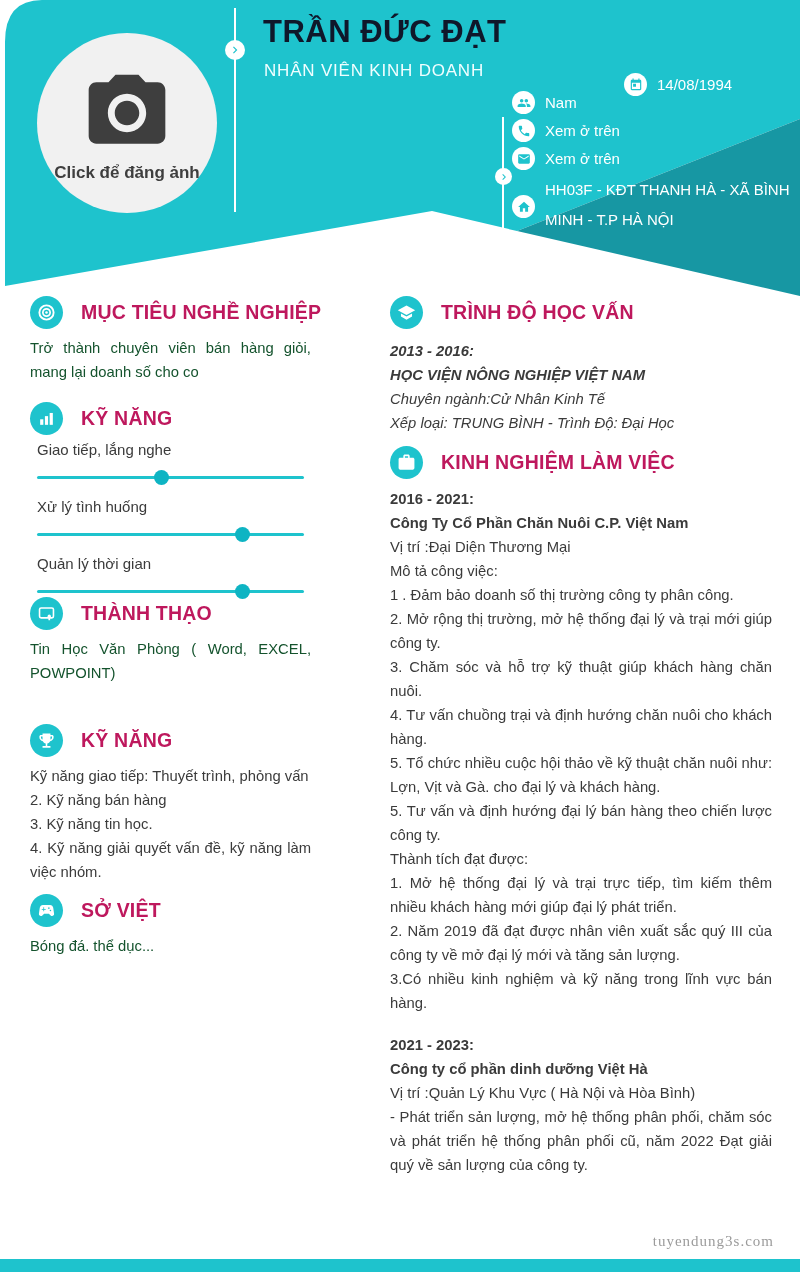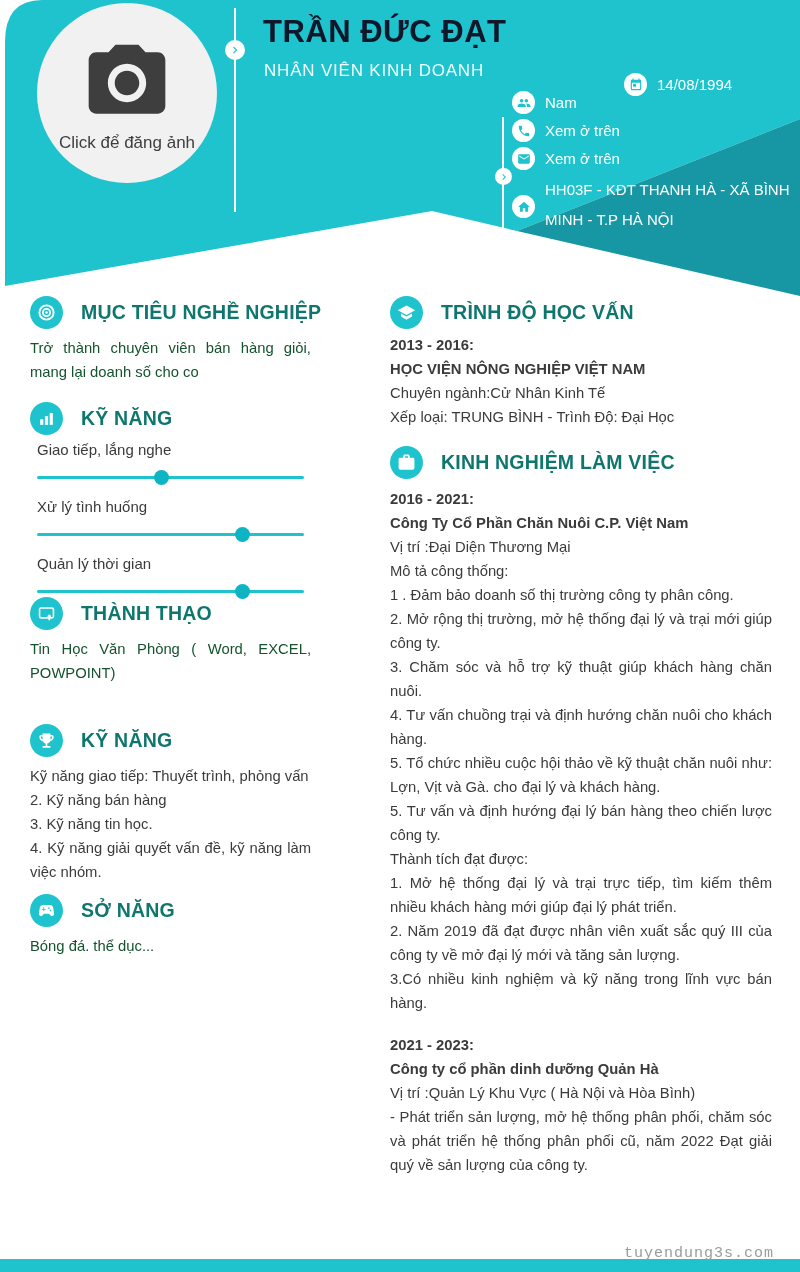--- a/index.html
+++ b/index.html
@@ -8,22 +8,22 @@
     --knob:#0eb4c3;
   }
   html,body{margin:0;padding:0;}
   .page{position:relative;width:800px;height:1272px;background:#fff;overflow:hidden;
         font-family:"Liberation Sans",sans-serif;}
 
   
   .hdr-svg{position:absolute;left:0;top:0;z-index:0;}
 
   
-  .photo{position:absolute;left:37px;top:3px;width:180px;height:180px;border-radius:50%;
-         background:#f1f1f1;z-index:2;cursor:pointer;}
+  .photo{position:absolute;left:37px;top:33px;width:180px;height:180px;border-radius:50%;
+         background:#f1f1f1;z-index:2;cursor:pointer;font-weight:bold;}
   .photo .cam{position:absolute;left:50%;top:34px;transform:translateX(-50%);}
   .photo-label{position:absolute;left:0;right:0;top:130px;text-align:center;
                font-size:17px;color:#3e3e3e;}
 
   
   .name{position:absolute;left:263px;top:14px;z-index:2;font-size:31px;font-weight:bold;
         color:#0f172a;letter-spacing:.5px;white-space:nowrap;}
   .role{position:absolute;left:264px;top:61px;z-index:2;font-size:17px;color:#f0feff;
         letter-spacing:.8px;white-space:nowrap;}
 
@@ -45,50 +45,50 @@
   .info-item .txt.addr{width:250px;line-height:30px;margin-top:-3px;}
 
   
   .sec{position:absolute;z-index:1;}
   .col-l{left:30px;width:281px;}
   .col-r{left:390px;width:382px;}
   .sec-h{display:flex;align-items:center;gap:18px;}
   .sec-ic{width:33px;height:33px;border-radius:50%;background:var(--teal);flex:none;
           display:flex;align-items:center;justify-content:center;}
   .sec-ic svg{width:19px;height:19px;fill:#fff;}
-  .sec-h h2{margin:0;font-size:19.5px;font-weight:bold;color:#0f766e;letter-spacing:.2px;
+  .sec-h h2{margin:0;font-size:19.5px;font-weight:bold;color:#be185d;letter-spacing:.2px;
             white-space:nowrap;}
 
   .body-txt{margin:8px 0 0 0;font-size:14.8px;color:#14532d;line-height:23.5px;
             text-align:justify;}
 
   
   .skills-list{margin:7px 0 0 7px;width:267px;}
   .skill-row{margin-bottom:14px;}
   .skill-row .lbl{font-size:15px;color:#3b3b3b;line-height:16px;margin-bottom:12px;}
   .slider{position:relative;height:15px;}
   .slider .track{position:absolute;left:0;right:0;top:6px;height:3px;background:var(--teal);
                  border-radius:2px;}
   .slider .knob{position:absolute;top:0;width:15px;height:15px;border-radius:50%;
                 background:var(--knob);}
 
   .plain-list p{margin:0;font-size:14.8px;color:#3b3b3b;line-height:24px;text-align:justify;}
 
   
   .edu-lines p, .xp-lines p{margin:0;font-size:14.8px;color:#3b3b3b;line-height:24px;
                             text-align:justify;}
-  .edu-lines{margin-top:4px;}
+  .edu-lines{margin-top:10px;font-style:italic;}
   .xp-lines{margin-top:8px;}
   .b{font-weight:bold;color:#232323;}
   .job2{margin-top:18px;}
 
   
   .watermark{position:absolute;right:26px;top:1233px;z-index:2;
-             font-family:Liberation Mono, monospace;font-size:15px;color:#9b9b9b;
-             letter-spacing:1px;margin-top:12px;}
+             font-family:Liberation Serif, serif;font-size:15px;color:#9b9b9b;
+             letter-spacing:1px;}
   .bottom-bar{position:absolute;left:0;bottom:0;width:800px;height:13px;
               background:var(--teal);z-index:1;}
 </style>
 </head>
 <body>
 
 <div class="page">
 
   <svg class="hdr-svg" width="800" height="300" viewBox="0 0 800 300">
     <path d="M42 0 H800 V119 L517 231 L432 211 L5 286 V42 Q5 0 42 0 Z" fill="#1ec3cd"></path>
@@ -244,21 +244,21 @@
     </div>
   </div>
 
   <div class="sec col-l" style="top:894px;">
     <div class="sec-h">
       <span class="sec-ic">
         <svg viewBox="0 0 24 24">
             <path d="M21.58 16.09l-1.09-7.66C20.21 6.46 18.52 5 16.53 5H7.47C5.48 5 3.79 6.46 3.51 8.43l-1.09 7.66C2.2 17.63 3.39 19 4.94 19c.68 0 1.32-.27 1.8-.75L9 16h6l2.25 2.25c.48.48 1.13.75 1.8.75 1.56 0 2.75-1.37 2.53-2.91zM11 11H9v2H8v-2H6v-1h2V8h1v2h2v1zm4-1c-.55 0-1-.45-1-1s.45-1 1-1 1 .45 1 1-.45 1-1 1zm2 3c-.55 0-1-.45-1-1s.45-1 1-1 1 .45 1 1-.45 1-1 1z"></path>
           </svg>
       </span>
-      <h2>SỞ NĂNG</h2>
+      <h2>SỞ VIỆT</h2>
     </div>
     <p class="body-txt">Bóng đá. thể dục...</p>
   </div>
 
   <div class="sec col-r" style="top:296px;">
     <div class="sec-h">
       <span class="sec-ic">
         <svg viewBox="0 0 24 24">
             <path d="M5 13.18v4L12 21l7-3.82v-4L12 17l-7-3.82zM12 3L1 9l11 6 11-6-11-6z"></path>
           </svg>
@@ -280,36 +280,36 @@
             <path d="M20 6h-4V4c0-1.11-.89-2-2-2h-4c-1.11 0-2 .89-2 2v2H4c-1.11 0-1.99.89-1.99 2L2 19c0 1.11.89 2 2 2h16c1.11 0 2-.89 2-2V8c0-1.11-.89-2-2-2zm-6 0h-4V4h4v2z"></path>
           </svg>
       </span>
       <h2>KINH NGHIỆM LÀM VIỆC</h2>
     </div>
 
     <div class="xp-lines">
       <p class="b">2016 - 2021:</p>
       <p class="b">Công Ty Cổ Phần Chăn Nuôi C.P. Việt Nam</p>
       <p>Vị trí :Đại Diện Thương Mại</p>
-      <p>Mô tả công thống:</p>
+      <p>Mô tả công việc:</p>
       <p>1 . Đảm bảo doanh số thị trường công ty phân công.</p>
       <p>2. Mở rộng thị trường, mở hệ thống đại lý và trại mới giúp công ty.</p>
       <p>3. Chăm sóc và hỗ trợ kỹ thuật giúp khách hàng chăn nuôi.</p>
       <p>4. Tư vấn chuồng trại và định hướng chăn nuôi cho khách hàng.</p>
       <p>5. Tổ chức nhiều cuộc hội thảo về kỹ thuật chăn nuôi như: Lợn, Vịt và Gà. cho đại lý và khách hàng.</p>
       <p>5. Tư vấn và định hướng đại lý bán hàng theo chiến lược công ty.</p>
       <p>Thành tích đạt được:</p>
       <p>1. Mở hệ thống đại lý và trại trực tiếp, tìm kiếm thêm nhiều khách hàng mới giúp đại lý phát triển.</p>
       <p>2. Năm 2019 đã đạt được nhân viên xuất sắc quý III của công ty về mở đại lý mới và tăng sản lượng.</p>
       <p>3.Có nhiều kinh nghiệm và kỹ năng trong lĩnh vực bán hàng.</p>
     </div>
 
     <div class="xp-lines job2">
       <p class="b">2021 - 2023:</p>
-      <p class="b">Công ty cổ phần dinh dưỡng Quản Hà</p>
+      <p class="b">Công ty cổ phần dinh dưỡng Việt Hà</p>
       <p>Vị trí :Quản Lý Khu Vực ( Hà Nội và Hòa Bình)</p>
       <p>- Phát triển sản lượng, mở hệ thống phân phối, chăm sóc và phát triển hệ thống phân phối cũ, năm 2022 Đạt giải quý về sản lượng của công ty.</p>
     </div>
   </div>
 
   <div class="watermark">tuyendung3s.com</div>
   <div class="bottom-bar"></div>
 
 </div>
 

